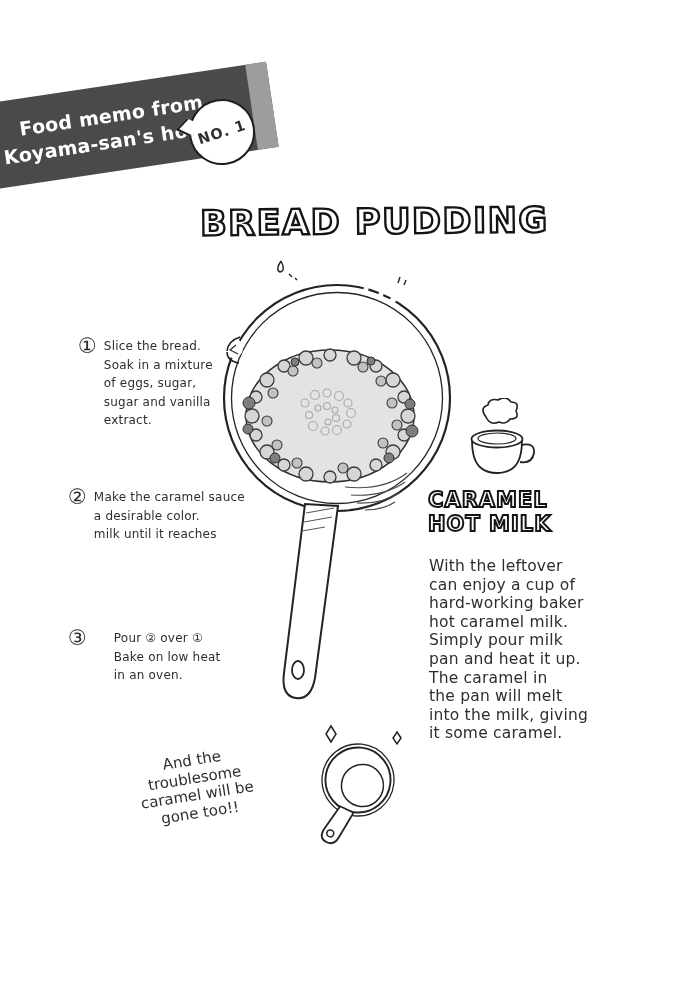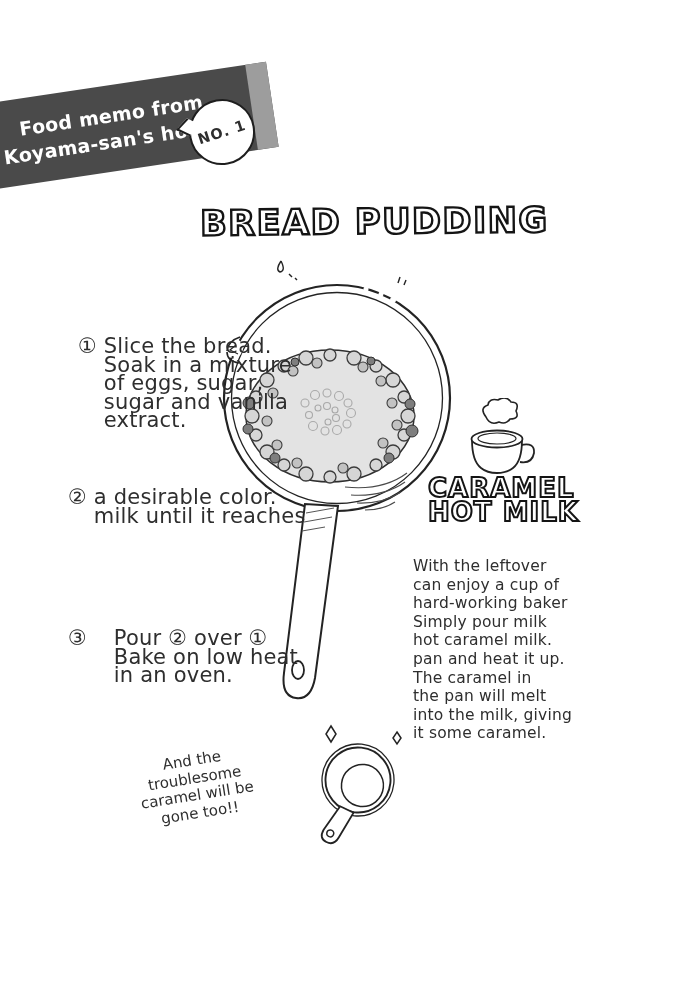--- a/index.html
+++ b/index.html
@@ -38,34 +38,34 @@
   .outline-text{
     font-weight:bold;color:#ffffff;
     -webkit-text-stroke:2.4px #141414;
     letter-spacing:1.5px;white-space:nowrap;
   }
   .page-title{
     position:absolute;left:200px;top:202px;width:280px;text-align:center;
     font-size:35px;transform:rotate(-.6deg);
   }
   .side-heading{
-    position:absolute;left:428px;top:476px;font-size:26px;line-height:24px;
+    position:absolute;left:428px;top:488px;font-size:21px;line-height:24px;
     -webkit-text-stroke:2px #141414;letter-spacing:1px;
   }
   
   .step{position:absolute;display:flex;gap:7px;}
   .step-num{font-size:21px;line-height:20px;flex:0 0 auto;margin-top:-1px;}
-  .step-lines{font-size:21px;line-height:18.6px;letter-spacing:.2px;}
+  .step-lines{font-size:12px;line-height:18.6px;letter-spacing:.2px;}
   .step1{left:78px;top:337px;}
   .step2{left:68px;top:488px;}
   .step3{left:68px;top:629px;}
   .step3 .step-lines{margin-left:20px;}
   
   .side-body{
-    position:absolute;left:413px;top:557px;width:195px;
+    position:absolute;left:429px;top:557px;width:195px;
     font-size:15.5px;line-height:18.6px;letter-spacing:.2px;
   }
   
   .footnote{
     position:absolute;left:100px;top:752px;width:192px;text-align:center;
     font-size:15px;line-height:17.5px;transform:rotate(-9deg);
   }
   svg{position:absolute;}
   .svg-main-pan{left:185px;top:253px;}
   .svg-cup{left:450px;top:398px;}
@@ -211,20 +211,21 @@
     <div>Soak in a mixture</div>
     <div>of eggs, sugar,</div>
     <div>sugar and vanilla</div>
     <div>extract.</div>
   </div>
 </div>
 
 <div class="step step2">
   <span class="step-num">②</span>
   <div class="step-lines">
+    <div>Make the caramel sauce</div>
     <div>a desirable color.</div>
     <div>milk until it reaches</div>
   </div>
 </div>
 
 <div class="step step3">
   <span class="step-num">③</span>
   <div class="step-lines">
     <div class="circled-line">Pour ② over ①</div>
     <div>Bake on low heat</div>
@@ -242,22 +243,22 @@
 
 <div class="side-heading outline-text">
   <div>CARAMEL</div>
   <div>HOT MILK</div>
 </div>
 
 <div class="side-body">
   <div>With the leftover</div>
   <div>can enjoy a cup of</div>
   <div>hard-working baker</div>
+  <div>hot caramel milk.</div>
   <div>Simply pour milk</div>
-  <div>hot caramel milk.</div>
   <div>pan and heat it up.</div>
   <div>The caramel in</div>
   <div>the pan will melt</div>
   <div>into the milk, giving</div>
   <div>it some caramel.</div>
 </div>
 
 <svg class="svg-small-pan" width="135" height="135" viewBox="0 0 135 135">
   <path d="M40,8 L45,16 L40,24 L35,16 Z" fill="#ffffff" stroke="#232323" stroke-width="1.5"></path>
   <path d="M106,14 L110,20 L106,26 L102,20 Z" fill="#ffffff" stroke="#232323" stroke-width="1.5"></path>

